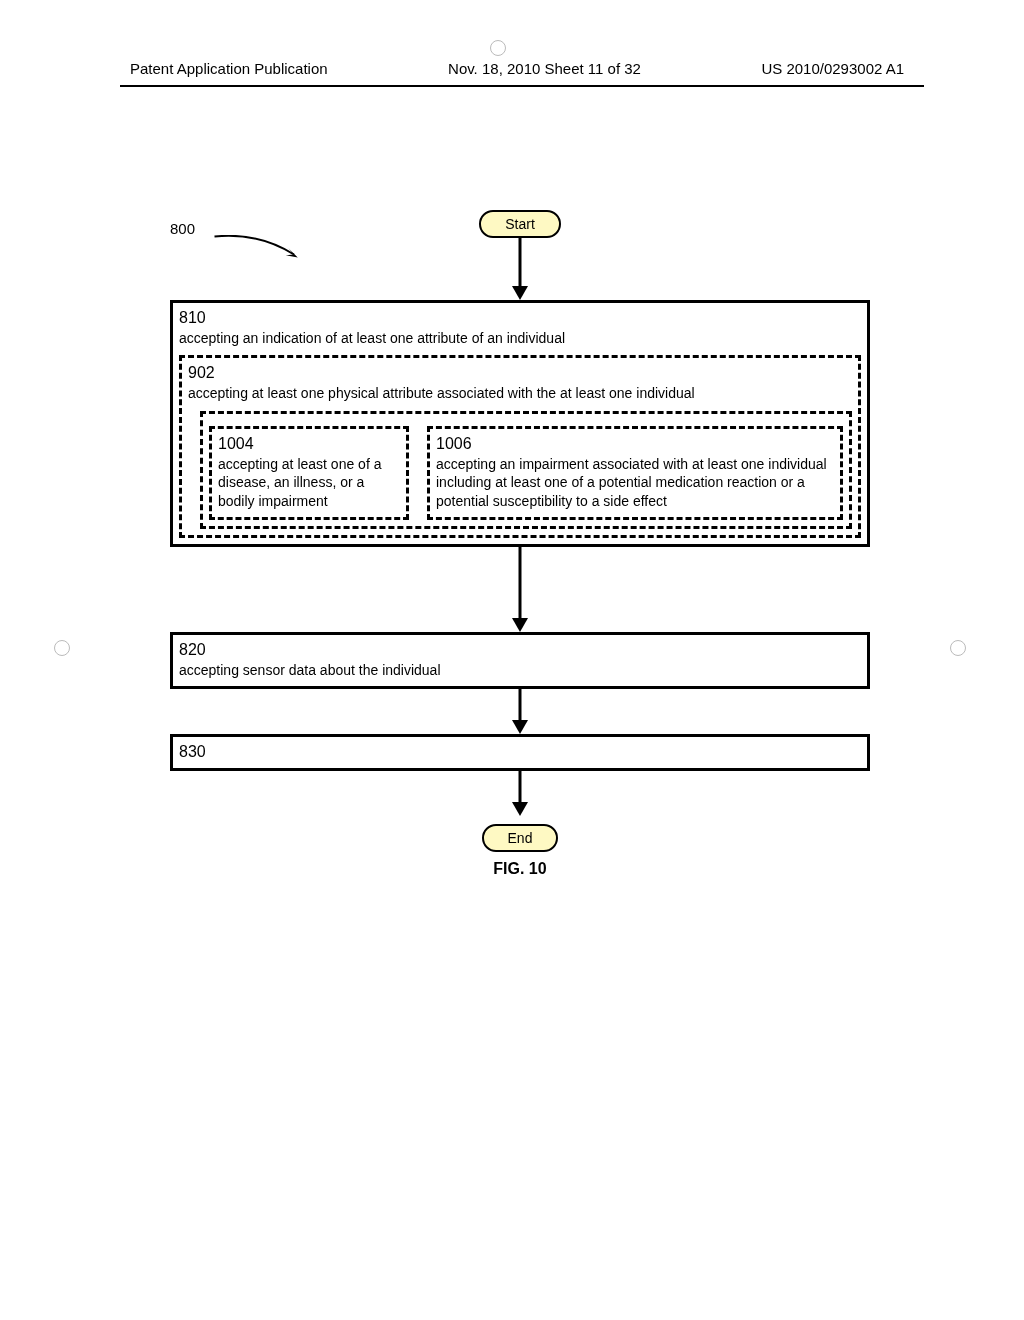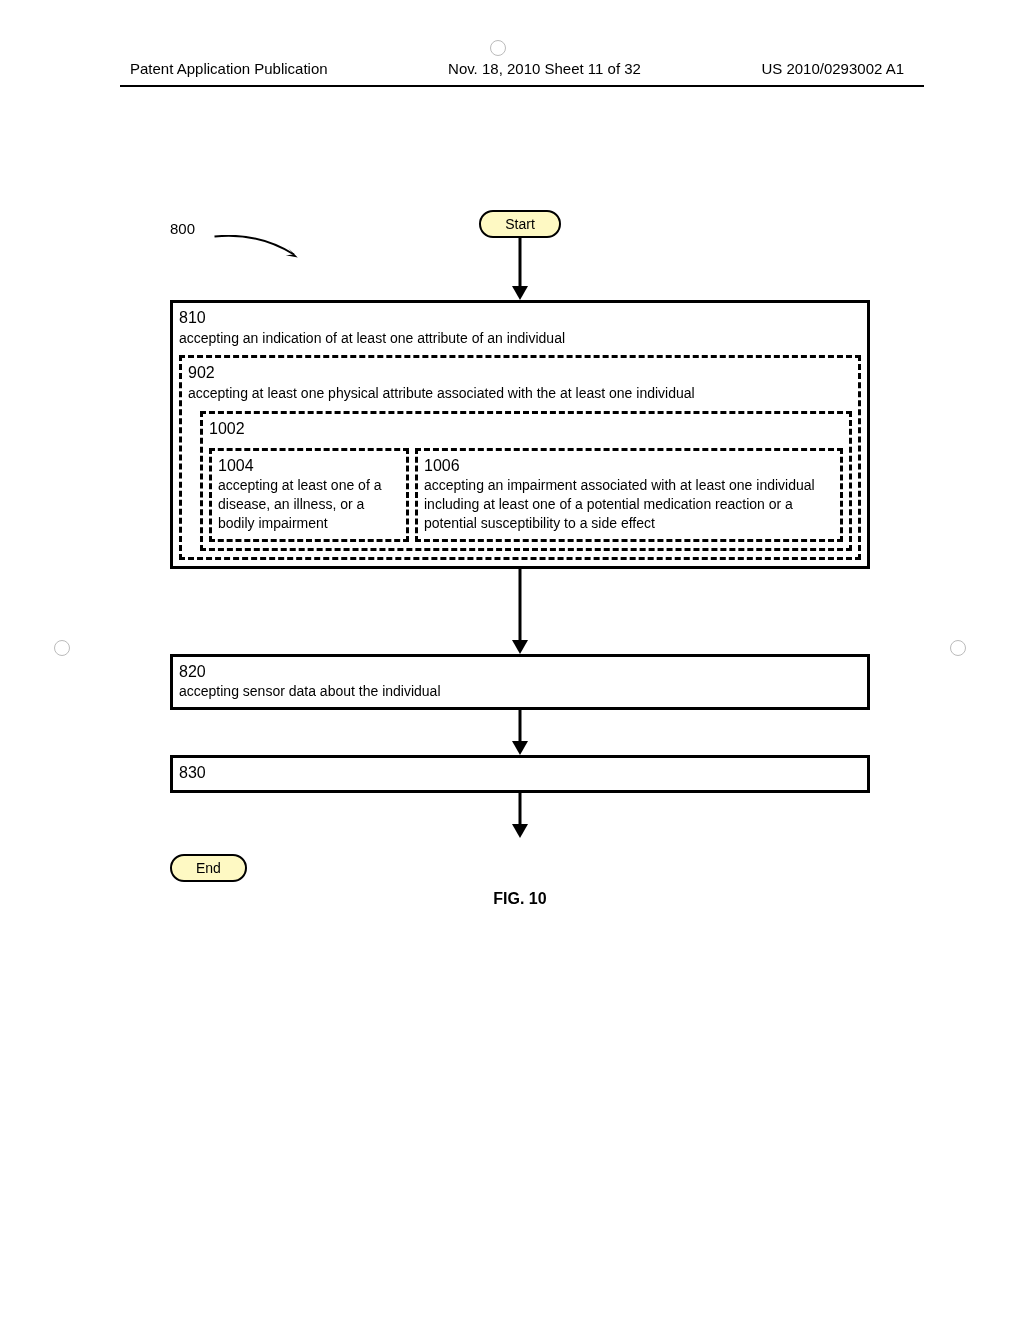--- a/index.html
+++ b/index.html
@@ -76,27 +76,27 @@
     .fc-num { font-size: 16px; }
     .dashed-box {
       border: 3px dashed #000;
       padding: 4px 6px 6px 6px;
       margin-top: 8px;
       font-size: 14px;
       line-height: 1.35;
     }
     .row-1004-1006 {
       display: flex;
-      gap: 6px;
+      gap: 18px;
       margin-top: 8px;
     }
     .row-1004-1006 .dashed-box { margin-top: 0; }
     .db-1004 { flex: 0 0 200px; }
     .db-1006 { flex: 1; }
-    .end-wrapper { margin-top: 16px; }
+    .end-wrapper { text-align: center; margin-top: 8px; }
     .fig-label {
       text-align: center;
       font-weight: bold;
       font-size: 16px;
       margin-top: 8px;
     }
     .connector {
       display: block;
       margin: 0 auto;
     }
@@ -137,21 +137,20 @@
 
   <div class="fc-box">
     <div class="fc-num">810</div>
     <div>accepting an indication of at least one attribute of an individual</div>
 
     <div class="dashed-box">
       <div class="fc-num">902</div>
       <div>accepting at least one physical attribute associated with the at least one individual</div>
 
       <div class="dashed-box" style="margin-left:12px">
-        <div class="fc-num">1002</div>
 
         <div class="row-1004-1006">
           <div class="dashed-box db-1004">
             <div class="fc-num">1004</div>
             <div>accepting at least one of a disease, an illness, or a bodily impairment</div>
           </div>
           <div class="dashed-box db-1006">
             <div class="fc-num">1006</div>
             <div>accepting an impairment associated with at least one individual including at least one of a potential medication reaction or a potential susceptibility to a side effect</div>
           </div>

